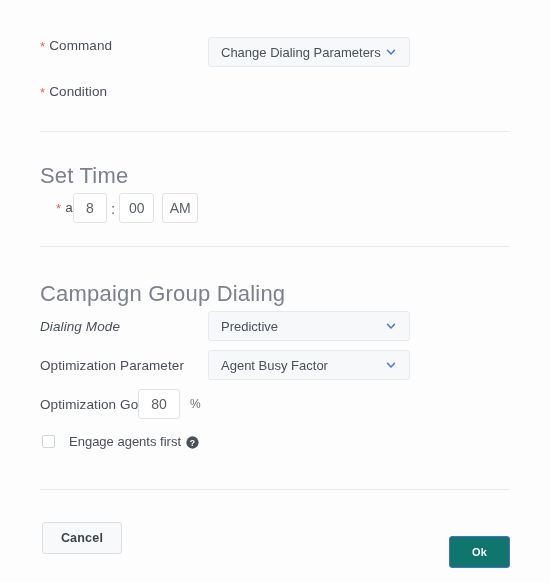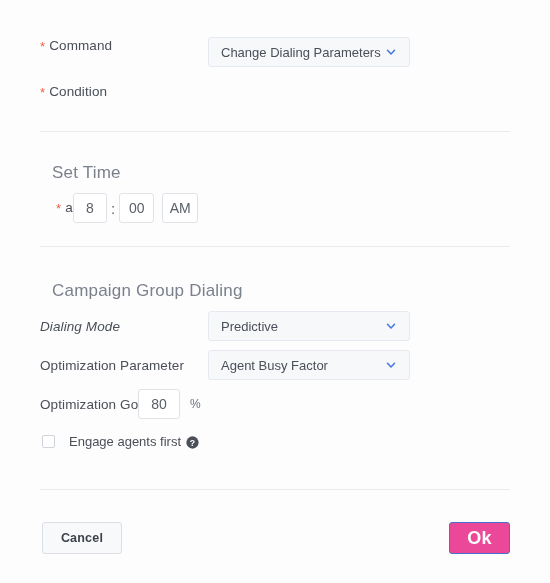--- a/index.html
+++ b/index.html
@@ -70,26 +70,25 @@
     width: 12px;
     height: 12px;
     flex: none;
     display: block;
     margin-right: 4px;
   }
 
   
   .section-title {
     position: absolute;
-    font-size: 17px;
+    font-size: 22px;
     color: #7b818c;
     font-weight: 400;
     letter-spacing: 0.2px;
     white-space: nowrap;
-    margin-left: 12px;
   }
 
   
   .divider {
     position: absolute;
     left: 40px;
     width: 470px;
     height: 1px;
     background: #e9ebee;
   }
@@ -161,29 +160,29 @@
     font-family: "Liberation Sans", sans-serif;
     font-size: 12.5px;
     font-weight: bold;
     color: #3e434b;
     cursor: pointer;
     letter-spacing: 0.2px;
   }
   .btn-ok {
     position: absolute;
     left: 449px;
-    top: 522px;
+    top: 536px;
     width: 61px;
     height: 32px;
     box-sizing: border-box;
-    background: #ec4899;
+    background: #0f766e;
     border: 1px solid #4a6fd0;
     border-radius: 3px;
     font-family: "Liberation Sans", sans-serif;
-    font-size: 18px;
+    font-size: 11px;
     font-weight: bold;
     color: #ffffff;
     cursor: pointer;
     letter-spacing: 0.2px;
   }
 </style>
 </head>
 <body>
 
 <div class="dialog">

